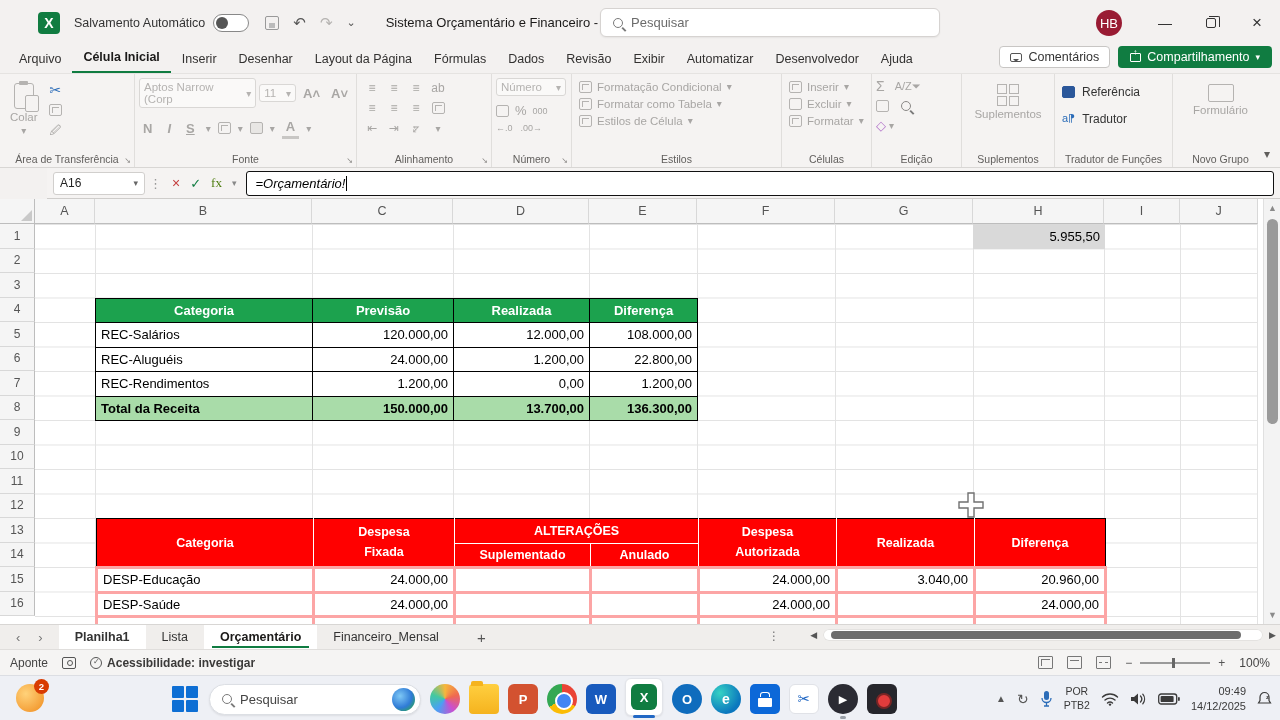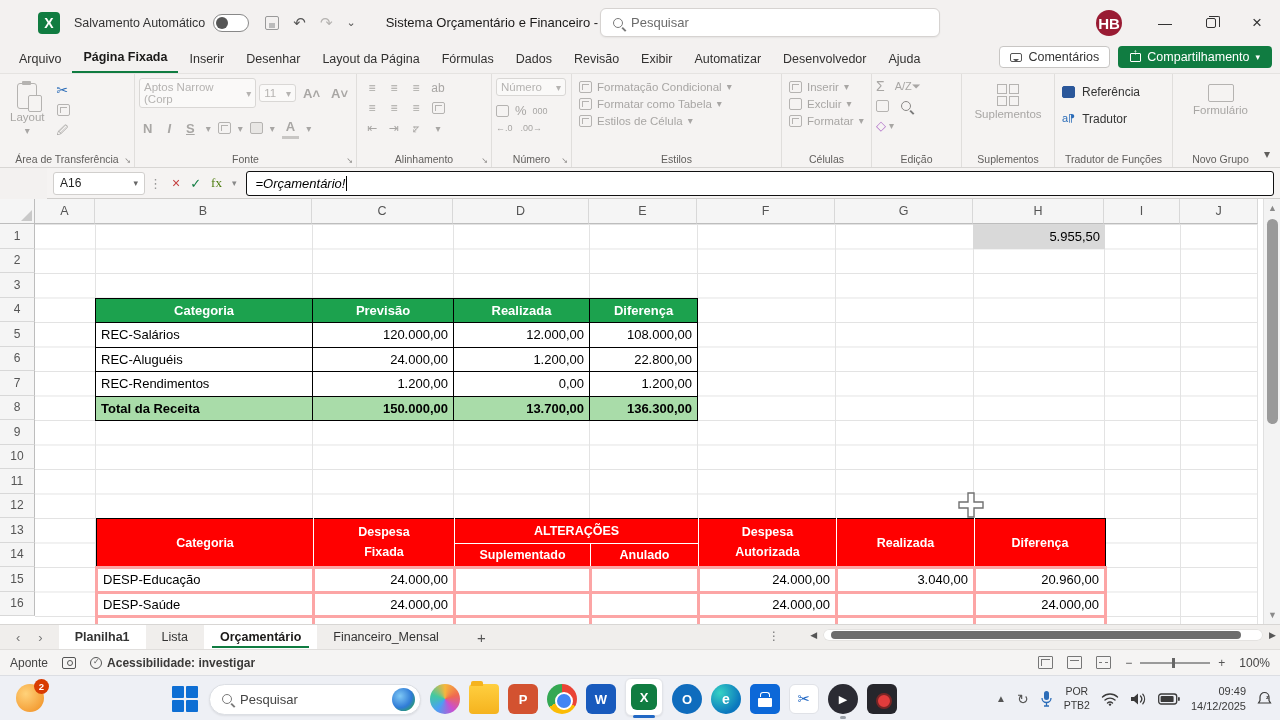--- a/index.html
+++ b/index.html
@@ -14,21 +14,21 @@
   .toggle { width:36px; height:18px; border:1px solid #888; border-radius:10px; background:#fff; position:relative; }
   .toggle .knob { position:absolute; left:2px; top:2px; width:12px; height:12px; border-radius:50%; background:#555; }
   .qat { display:flex; align-items:center; gap:14px; margin-left:16px; color:#555; font-size:15px; }
   .save-ico { width:14px; height:14px; border:1.5px solid #999; border-radius:2px; position:relative; }
   .save-ico::after { content:""; position:absolute; left:3px; top:6px; width:6px; height:5px; background:#bbb; }
   .dim { color:#b5b3b1; }
   .doc-title { margin-left:30px; font-size:13px; color:#1b1a19; display:flex; align-items:center; gap:6px; }
   .searchbox { position:absolute; left:600px; top:8px; width:340px; height:29px; background:#fff; border:1px solid #d6d3d1; border-radius:6px; display:flex; align-items:center; gap:8px; padding-left:12px; color:#6b6b6b; box-shadow:0 1px 2px rgba(0,0,0,.06); }
   .mag { width:10px; height:10px; border:1.6px solid #7a7a7a; border-radius:50%; position:relative; flex:0 0 auto; }
   .mag::after { content:""; position:absolute; width:1.6px; height:5px; background:#7a7a7a; left:9px; top:8px; transform:rotate(-45deg); }
-  .avatar { position:absolute; right:158px; top:10px; width:26px; height:26px; border-radius:50%; background:#991b33; color:#fff; font-size:15px; font-weight:bold; display:flex; align-items:center; justify-content:center;margin-left:41px; }
+  .avatar { position:absolute; right:158px; top:10px; width:26px; height:26px; border-radius:50%; background:#991b33; color:#fff; font-size:13px; font-weight:normal; display:flex; align-items:center; justify-content:center;margin-left:41px; }
   .winbtns { position:absolute; right:0; top:0; height:45px; display:flex; }
   .winbtn { width:46px; height:45px; display:flex; align-items:center; justify-content:center; color:#333; font-size:14px; }
   .restore-ico { width:10px; height:10px; border:1px solid #333; border-radius:2px; position:relative; }
   .restore-ico::before { content:""; position:absolute; left:2px; top:-3px; width:10px; height:10px; border:1px solid #333; border-left:none; border-bottom:none; border-radius:0 2px 0 0; }
 
   
   .ribbontabs { height:28px; background:#f3f1f0; display:flex; align-items:flex-end; padding-left:8px; position:relative; }
   .rtab { padding:5px 11px 7px; font-size:12.5px; color:#323130; white-space:nowrap; }
   .rtab.active { font-weight:bold; color:#107c41; border-bottom:2.5px solid #107c41; }
   .rtab-right { position:absolute; right:8px; top:1px; display:flex; gap:8px; align-items:center; }
@@ -196,21 +196,21 @@
       <div class="winbtn">—</div>
       <div class="winbtn">
           <span class="restore-ico"></span>
         </div>
       <div class="winbtn" style="font-size:17px">×</div>
     </div>
   </div>
 
   <div class="ribbontabs">
     <span class="rtab">Arquivo</span>
-    <span class="rtab active" style="color:#1b1a19;border-bottom-color:#107c41">Página Fixada</span>
+    <span class="rtab active" style="color:#1b1a19;border-bottom-color:#107c41">Célula Inicial</span>
     <span class="rtab">Inserir</span>
     <span class="rtab">Desenhar</span>
     <span class="rtab">Layout da Página</span>
     <span class="rtab">Fórmulas</span>
     <span class="rtab">Dados</span>
     <span class="rtab">Revisão</span>
     <span class="rtab">Exibir</span>
     <span class="rtab">Automatizar</span>
     <span class="rtab">Desenvolvedor</span>
     <span class="rtab">Ajuda</span>
@@ -225,21 +225,21 @@
         <span style="font-size:9px">▾</span>
       </span>
     </div>
   </div>
 
   <div class="ribbon">
     <div class="rgroup" style="width:135px">
       <div style="display:flex;gap:6px">
         <div class="bigbtn">
           <span class="clip-ico"></span>
-          <span>Layout</span>
+          <span>Colar</span>
           <span class="mini">▾</span>
         </div>
         <div style="display:flex;flex-direction:column;gap:6px;padding-top:4px">
           <span class="gicon" style="color:#2b6cb8">✂</span>
           <span class="sq-ico grid"></span>
           <span class="gicon" style="font-size:11px">🖉</span>
         </div>
       </div>
       <span class="rg-label">Área de Transferência</span>
       <span class="launcher">↘</span>

